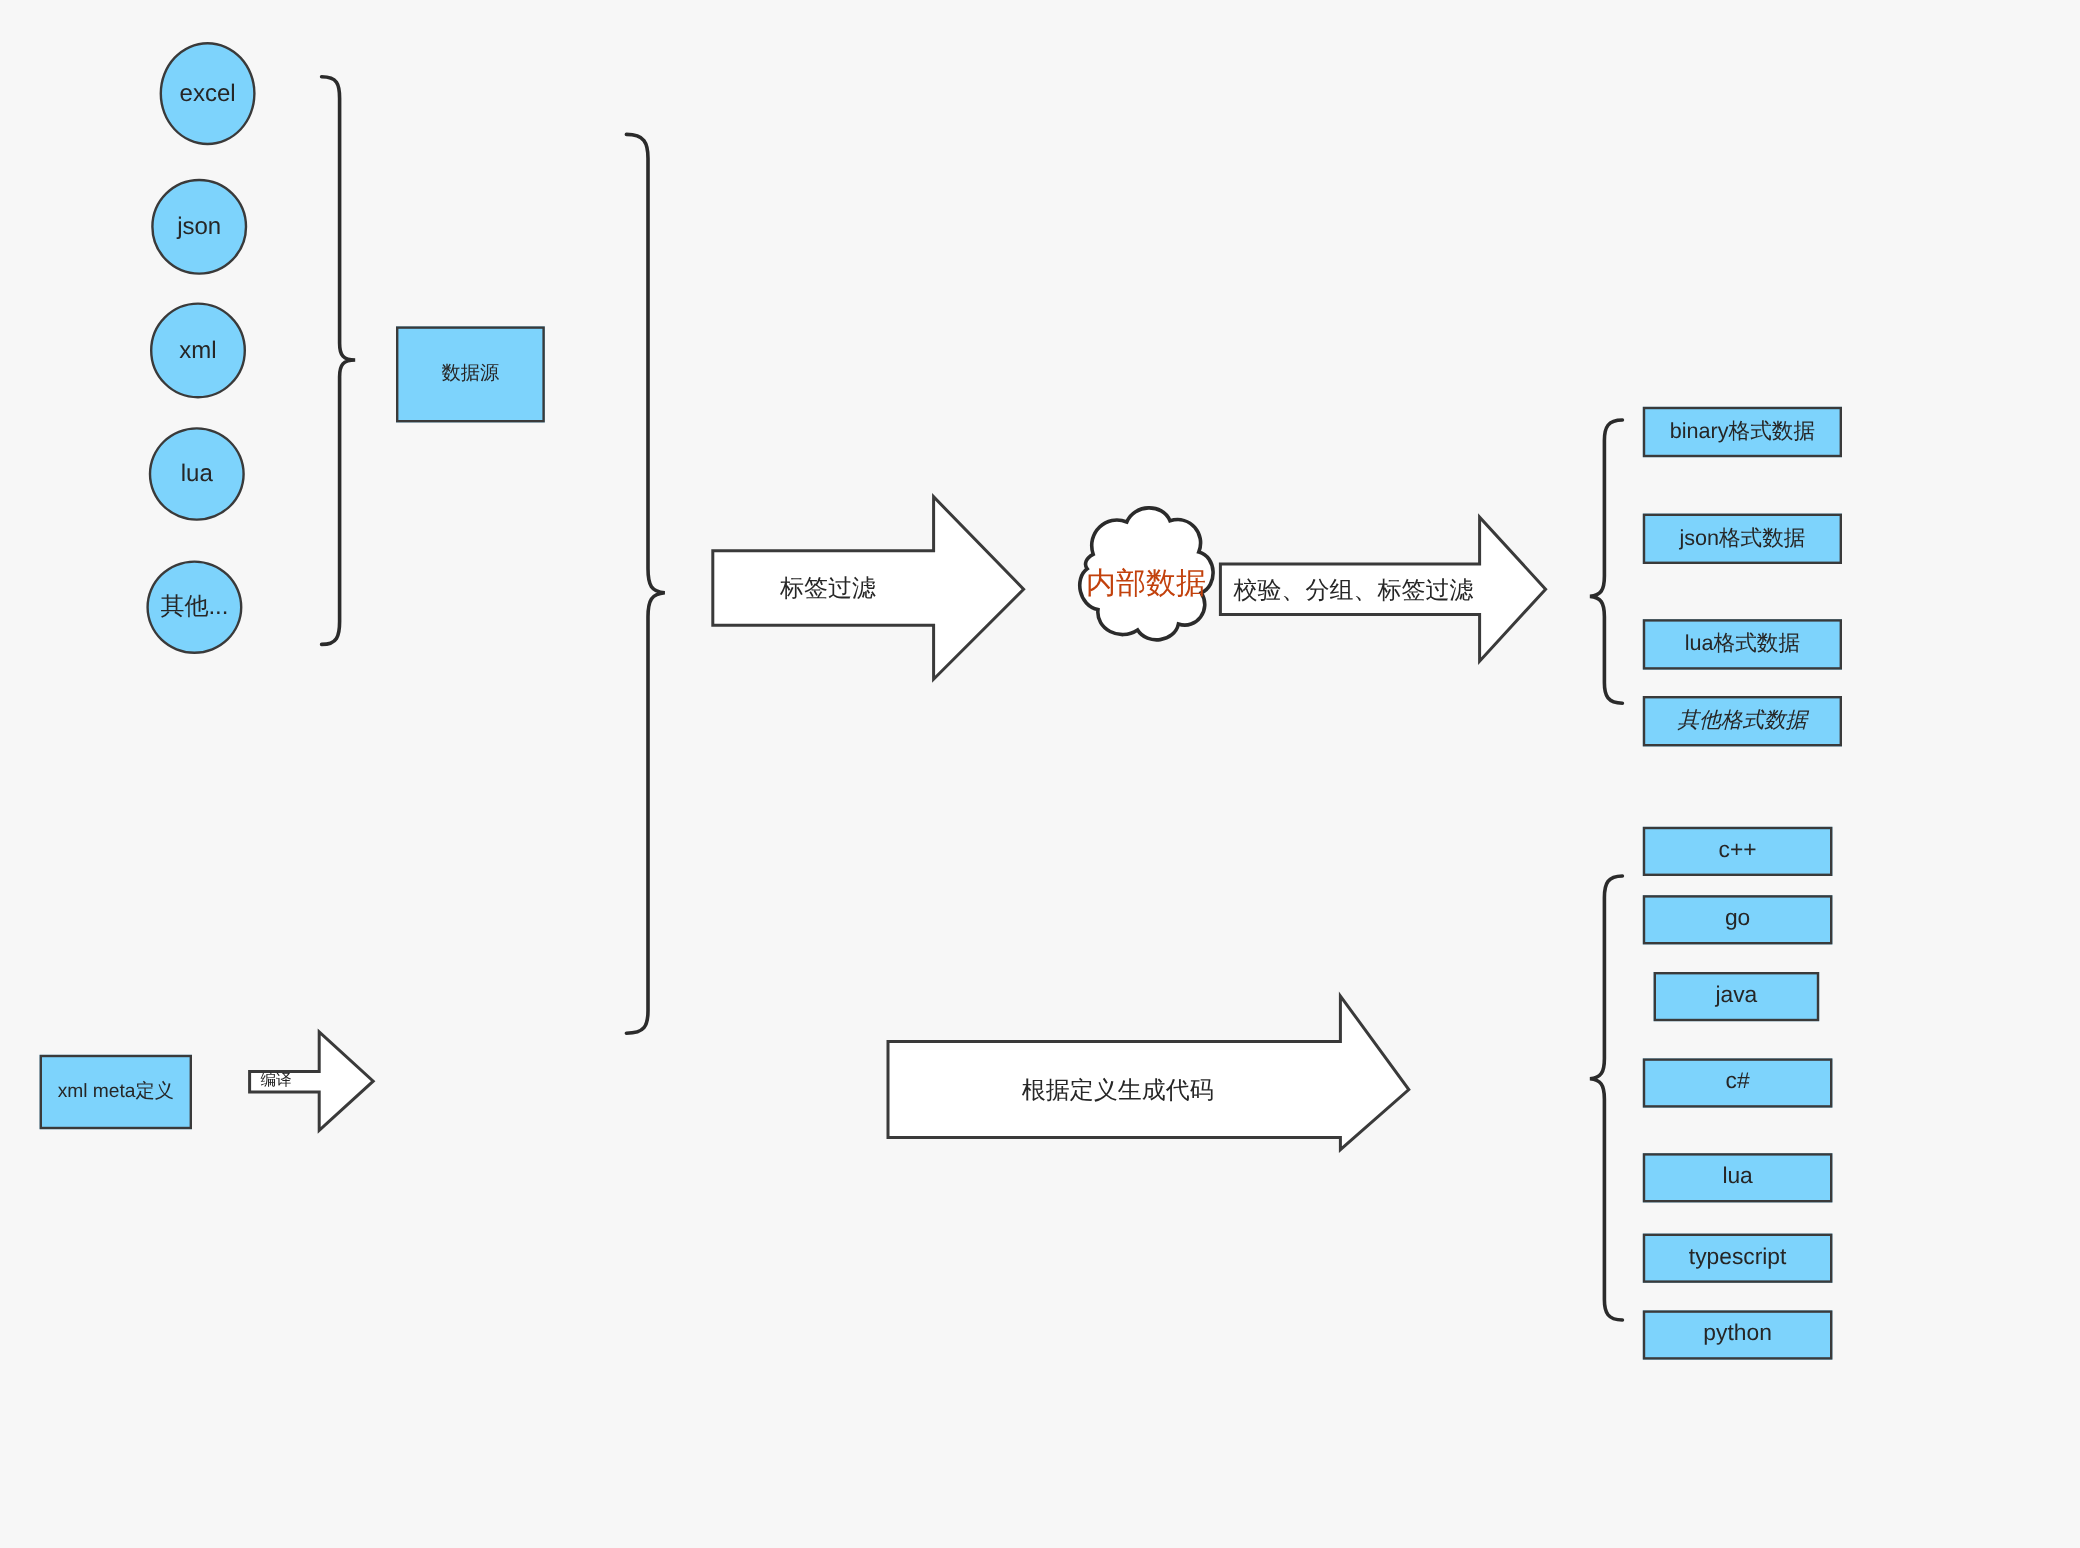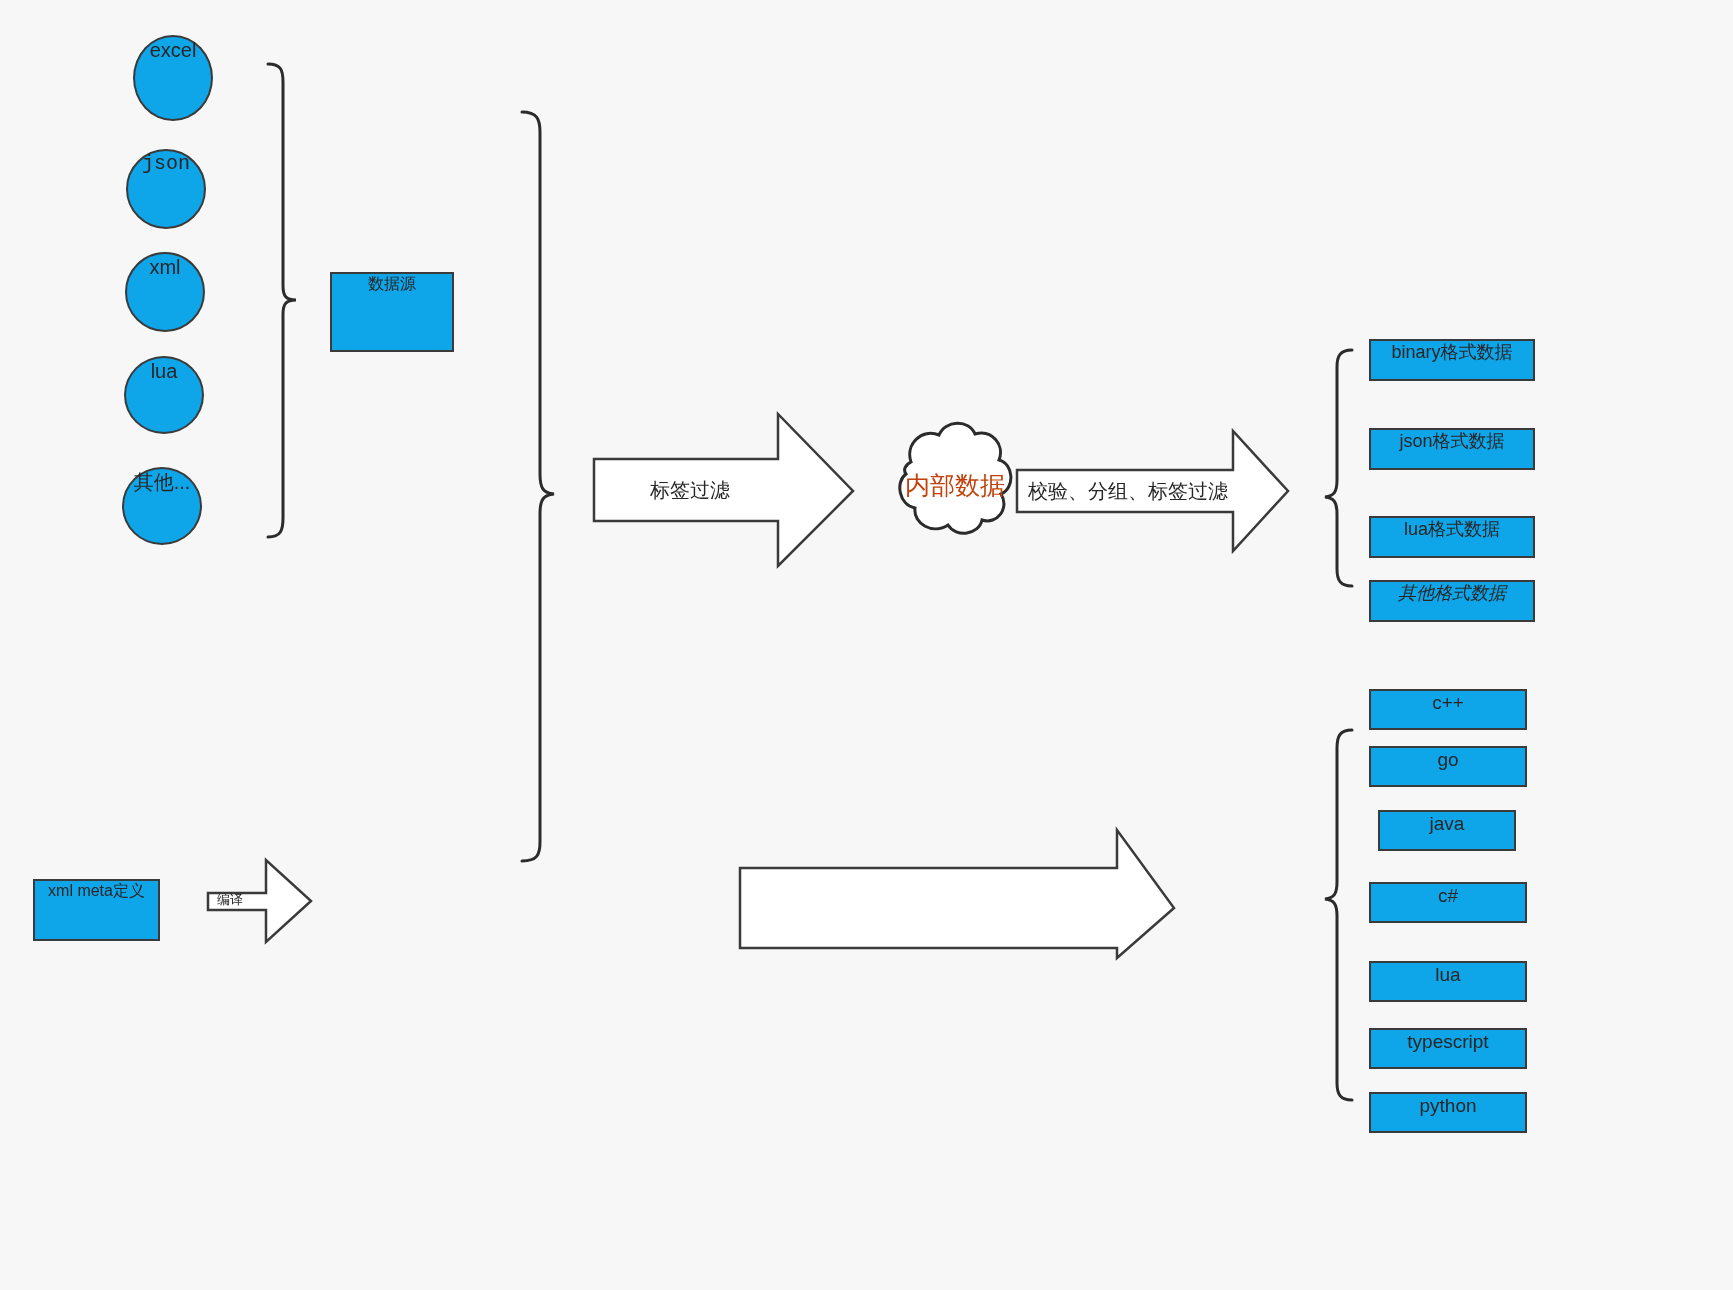--- a/index.html
+++ b/index.html
@@ -12,24 +12,25 @@
     width: 1733px;
     height: 1290px;
     background: #f7f7f7;
     font-family: "Liberation Sans", "DejaVu Sans", sans-serif;
     overflow: hidden;
   }
   .node {
     position: absolute;
     box-sizing: border-box;
     display: flex;
+    align-items: center;
     justify-content: center;
     text-align: center;
     color: #262626;
-    background: #0ea5e9;
+    background: #7dd3fc;
     border: 2px solid #3a3a3a;
     line-height: 1.3;
   }
   .ellipse {
     border-radius: 50%;
     font-size: 20px;
   }
   .rect { font-size: 16px; }
   .rect-round { border-radius: 12px; font-size: 20px; }
   .out-box { font-size: 18px; border-width: 2px; }
@@ -141,21 +142,21 @@
              L 1337 882
              C 1337 894 1334 898 1325 899
              C 1334 900 1337 904 1337 916
              L 1337 1083
              C 1337 1094 1340 1100 1352 1100"></path>
   </svg>
 
   <div class="node ellipse" style="left:133px; top:35px; width:80px; height:86px;">
     <span>excel</span>
   </div>
-  <div class="node ellipse" style="left:126px; top:149px; width:80px; height:80px;font-family:Liberation Mono, monospace;">
+  <div class="node ellipse" style="left:126px; top:149px; width:80px; height:80px;">
     <span>json</span>
   </div>
   <div class="node ellipse" style="left:125px; top:252px; width:80px; height:80px;">
     <span>xml</span>
   </div>
   <div class="node ellipse" style="left:124px; top:356px; width:80px; height:78px;">
     <span>lua</span>
   </div>
   <div class="node ellipse" style="left:122px; top:467px; width:80px; height:78px;">
     <span>其他...</span>
@@ -174,20 +175,23 @@
   </div>
 
   <div class="arrow-label" style="left:1023px; top:471px; width:210px; height:40px;">
     <span>校验、分组、标签过滤</span>
   </div>
 
   <div class="arrow-label" style="left:202px; top:882px; width:56px; height:36px; font-size:13px;">
     <span>编译</span>
   </div>
 
+  <div class="arrow-label" style="left:746px; top:888px; width:371px; height:40px;">
+    <span>根据定义生成代码</span>
+  </div>
 
   <div class="node rect out-box" style="left:1369px; top:339px; width:166px; height:42px;">
     <span>binary格式数据</span>
   </div>
   <div class="node rect out-box" style="left:1369px; top:428px; width:166px; height:42px;">
     <span>json格式数据</span>
   </div>
   <div class="node rect out-box" style="left:1369px; top:516px; width:166px; height:42px;">
     <span>lua格式数据</span>
   </div>

